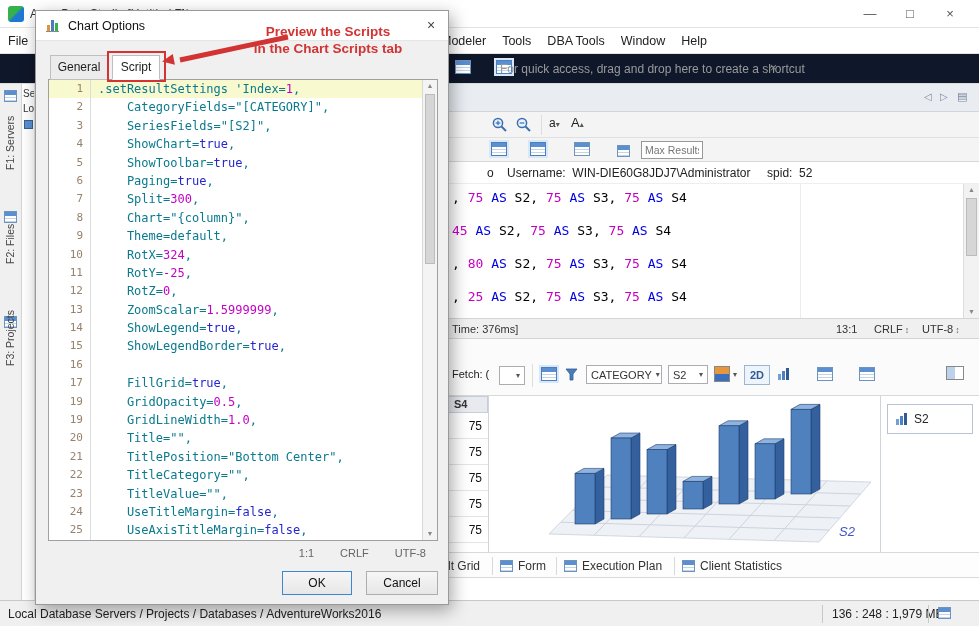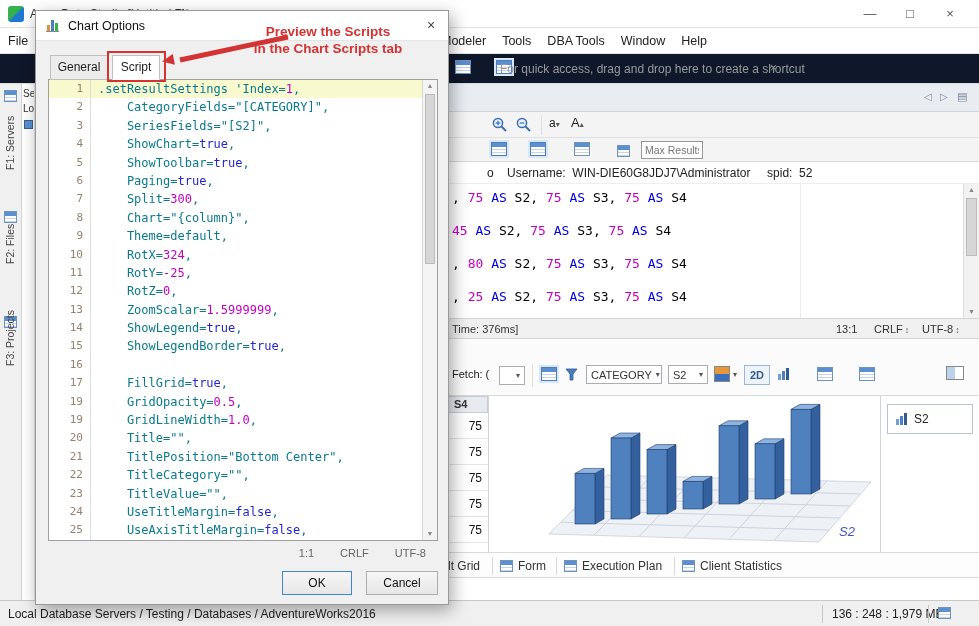--- a/index.html
+++ b/index.html
@@ -310,21 +310,21 @@
     <span>Execution Plan</span>
   </div>
   <span class="tabsep" style="left:639px"></span>
   <div class="btab" style="left:647px">
     <span class="tico small"></span>
     <span>Client Statistics</span>
   </div>
 </div>
 
 <div class="ab statusbar">
-  <span class="ab" style="left:8px;top:6px">Local Database Servers / Testing / Databases / AdventureWorks2016</span>
+  <span class="ab" style="left:8px;top:6px">Local Database Servers / Projects / Databases / AdventureWorks2016</span>
   <span class="vsep" style="left:822px"></span>
   <span class="ab" style="left:832px;top:6px">136 : 248 : 1,979 MB</span>
   <span class="vsep" style="left:928px"></span>
   <span class="ab tico small" style="left:938px;top:6px"></span>
 </div>
 
 <div class="ab dialog">
   <div class="ab dlg-titlebar">
     <span class="ab chart-ico">
         <i class="c1"></i>

